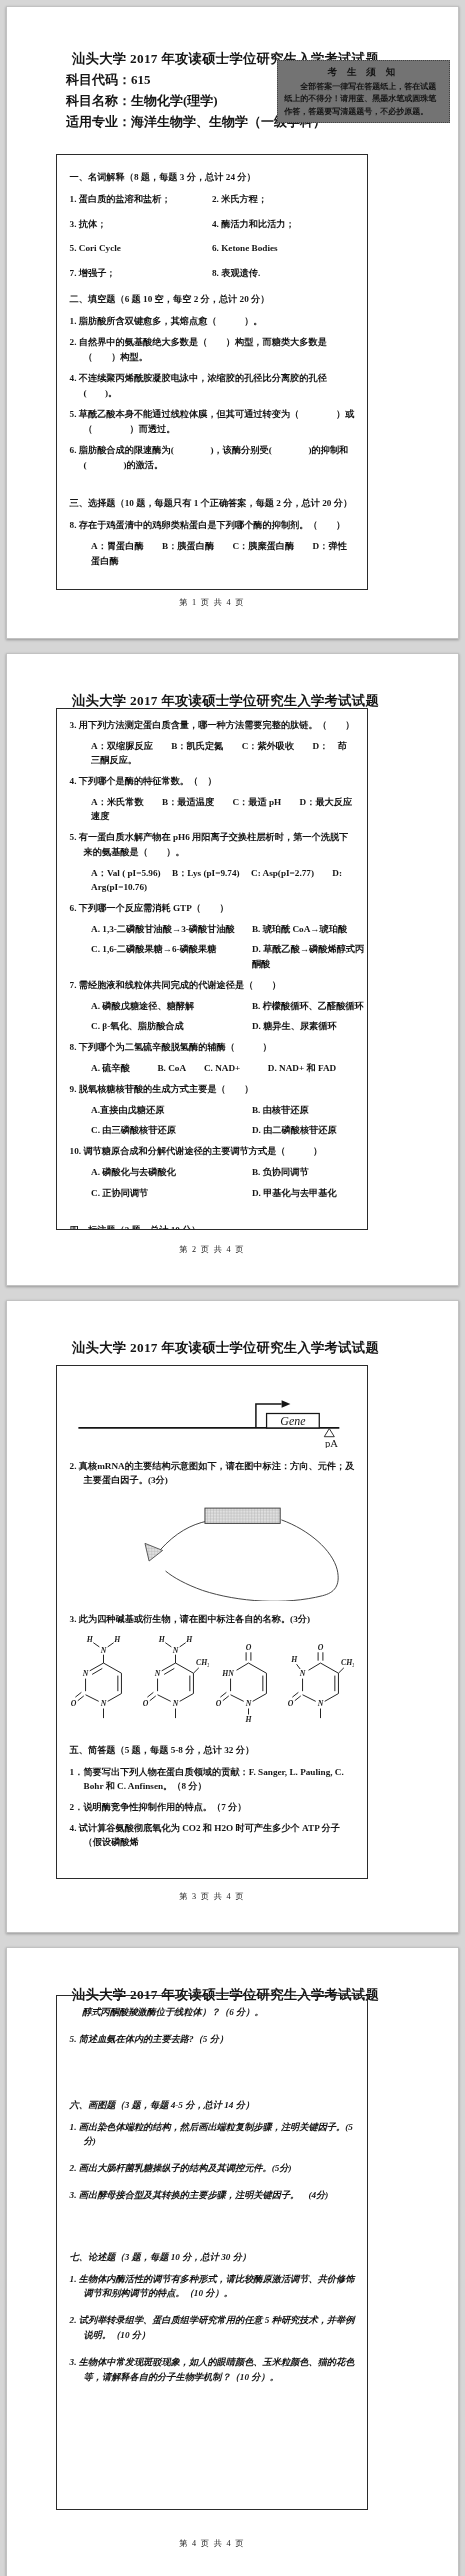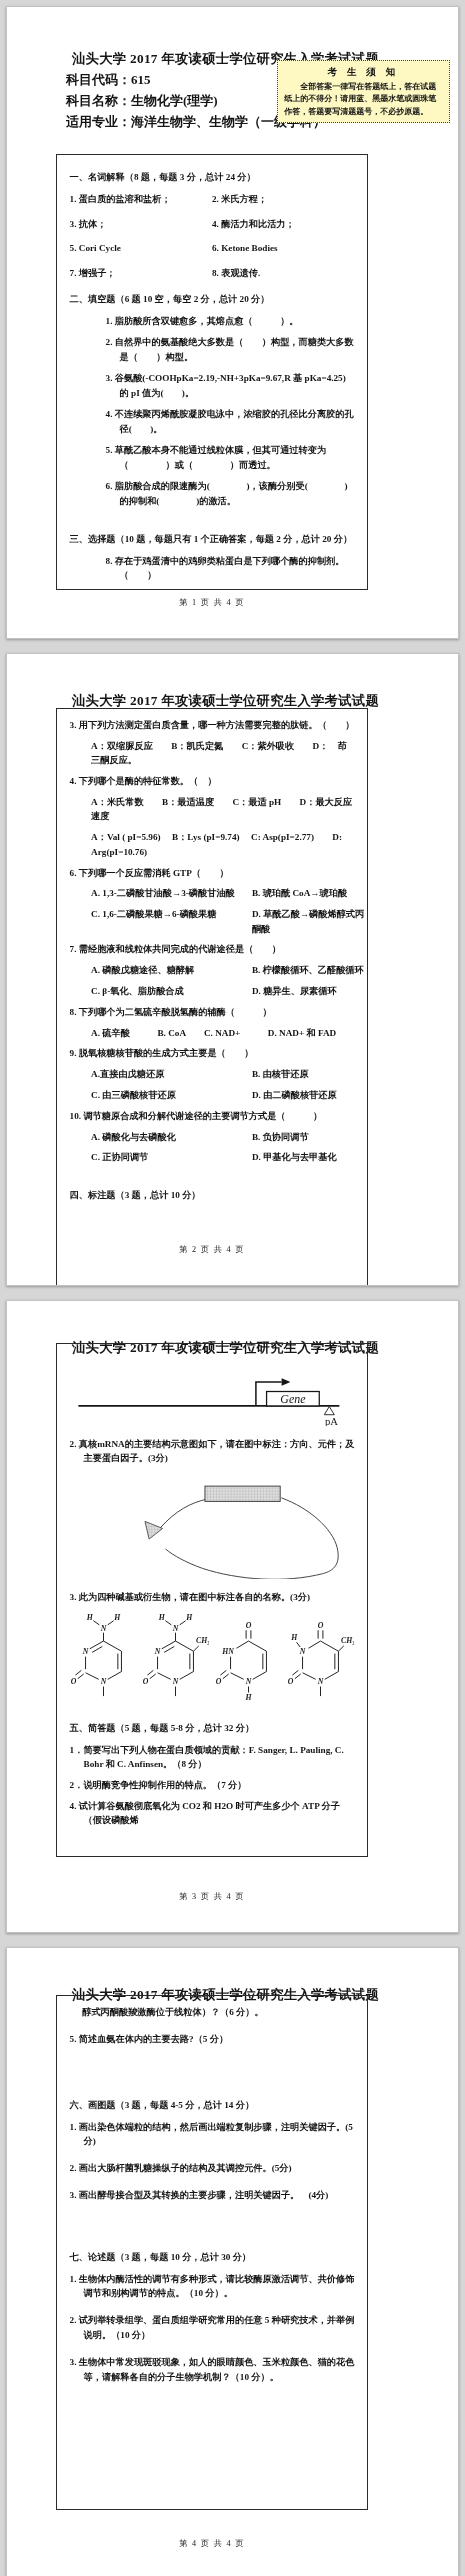--- a/index.html
+++ b/index.html
@@ -6,33 +6,33 @@
   body { width:465px; font-family:"Liberation Serif","DejaVu Serif",serif; color:#151515; }
   .doc { padding-top:6.3px; }
   .page { position:relative; width:451px; height:631px; margin:0 auto 14px; background:#ffffff;
           border:0.6px solid #c2c2c2; box-shadow:0 0.6px 2.5px rgba(0,0,0,.3); overflow:hidden; }
   .page:last-child { margin-bottom:0; }
   .title { position:absolute; left:57px; top:35px; margin:8px; font-size:13.3px; font-weight:700;
            letter-spacing:0.3px; white-space:nowrap; }
   .title2 { top:30px; }
   .meta { position:absolute; left:59px; top:62px; font-size:13px; font-weight:700; line-height:21px; }
   .meta-line span { display:inline; }
-  .notice { position:absolute; left:270px; top:53px; width:158px; background:#fef9c3;
+  .notice { position:absolute; left:270px; top:53px; width:158px; background:#737373;
             border:1.3px dotted #444; padding:4.4px 6.3px 3.2px; z-index:2; }
   .notice-head { text-align:center; font-size:9.5px; font-weight:700; letter-spacing:3.8px; margin-bottom:1.9px; }
   .notice-body { margin:0; font-size:8px; font-weight:700; line-height:12.6px; text-indent:2em; }
   .box { position:absolute; left:49px; width:312px; border:1.3px solid #2b2b2b; padding:8.8px 12.6px;
          box-sizing:border-box; font-size:9.2px; font-weight:700; overflow:hidden; line-height:14.5px; }
   .box1 { top:147px; height:436px; }
-  .box2 { top:54px;  height:636px; }
-  .box3 { top:42px;  height:514px; }
-  .box4 { top:47px;  height:515px; }
+  .box2 { top:54px;  height:522px; }
+  .box3 { top:64px;  height:514px; }
+  .box4 { top:47px;  height:515px;font-style:italic; }
   .sec { margin:6.3px 0 7.6px; }
   .line { margin:0 0 6.3px; }
-  .box1 .line { margin-bottom:7px;margin-left:36px; }
+  .box1 .line { margin-bottom:7px; }
   .box4 .line { margin-bottom:12.6px; }
   .hang { padding-left:14px; text-indent:-14px; }
   .opt { padding-left:21.5px; }
   .cont { padding-left:12.6px; }
   .optgrid { display:grid; grid-template-columns:55% 45%; padding-left:21.5px; margin:0 0 6.3px;gap:16px; }
   .terms { display:grid; grid-template-columns:1fr 1fr; row-gap:10px; margin:2.5px 0 11.4px; }
   .sp16 { height:10px; } .sp44 { height:28px; } .sp50 { height:32px; }
   .pfooter { position:absolute; left:49px; width:312px; bottom:30px; text-align:center;
              font-size:8.2px; letter-spacing:1.3px; font-weight:400; }
   .figwrap { margin:3.8px 0 6.3px; }
@@ -66,40 +66,40 @@
         <div class="term">3. 抗体；</div>
         <div class="term">4. 酶活力和比活力；</div>
         <div class="term">5. Cori Cycle</div>
         <div class="term">6. Ketone Bodies</div>
         <div class="term">7. 增强子；</div>
         <div class="term">8. 表观遗传.</div>
       </div>
       <div class="sec">二、填空题（6 题 10 空，每空 2 分，总计 20 分）</div>
       <div class="line hang">1. 脂肪酸所含双键愈多，其熔点愈（　　　）。</div>
       <div class="line hang">2. 自然界中的氨基酸绝大多数是（　　）构型，而糖类大多数是（　　）构型。</div>
-      <div class="line hang">3. 谷氨酸(-COOHpKa=2.19,-NH+3pKa=9.67,R 基 pKa=4.25) 的 pI 值为(　　)。</div>
       <div class="line hang">4. 不连续聚丙烯酰胺凝胶电泳中，浓缩胶的孔径比分离胶的孔径(　　)。</div>
       <div class="line hang">5. 草酰乙酸本身不能通过线粒体膜，但其可通过转变为（　　　　）或（　　　　）而透过。</div>
       <div class="line hang">6. 脂肪酸合成的限速酶为(　　　　)，该酶分别受(　　　　)的抑制和(　　　　)的激活。</div>
       <div class="sp16"></div>
       <div class="sec">三、选择题（10 题，每题只有 1 个正确答案，每题 2 分，总计 20 分）</div>
       <div class="line hang">8. 存在于鸡蛋清中的鸡卵类粘蛋白是下列哪个酶的抑制剂。（　　）</div>
       <div class="line opt">A：胃蛋白酶　　B：胰蛋白酶　　C：胰糜蛋白酶　　D：弹性蛋白酶</div>
 
     </div>
     <div class="pfooter">第 1 页 共 4 页</div>
   </section>
 
   <section class="page">
     <h1 class="title title2">汕头大学 2017 年攻读硕士学位研究生入学考试试题</h1>
     <div class="box box2">
       <div class="line hang">3. 用下列方法测定蛋白质含量，哪一种方法需要完整的肽链。（　　）</div>
       <div class="line opt">A：双缩脲反应　　B：凯氏定氮　　C：紫外吸收　　D：　茚三酮反应。</div>
       <div class="line hang">4. 下列哪个是酶的特征常数。（　）</div>
       <div class="line opt">A：米氏常数　　B：最适温度　　C：最适 pH　　D：最大反应速度</div>
+      <div class="line hang">5. 有一蛋白质水解产物在 pH6 用阳离子交换柱层析时，第一个洗脱下来的氨基酸是（　　）。</div>
       <div class="line opt">A：Val ( pI=5.96)　 B：Lys (pI=9.74)　 C: Asp(pI=2.77)　　D: Arg(pI=10.76)</div>
       <div class="line hang">6. 下列哪一个反应需消耗 GTP（　　）</div>
       <div class="optgrid">
           <span>A. 1,3-二磷酸甘油酸→3-磷酸甘油酸</span>
           <span>B. 琥珀酰 CoA→琥珀酸</span>
         </div>
       <div class="optgrid">
           <span>C. 1,6-二磷酸果糖→6-磷酸果糖</span>
           <span>D. 草酰乙酸→磷酸烯醇式丙酮酸</span>
         </div>

